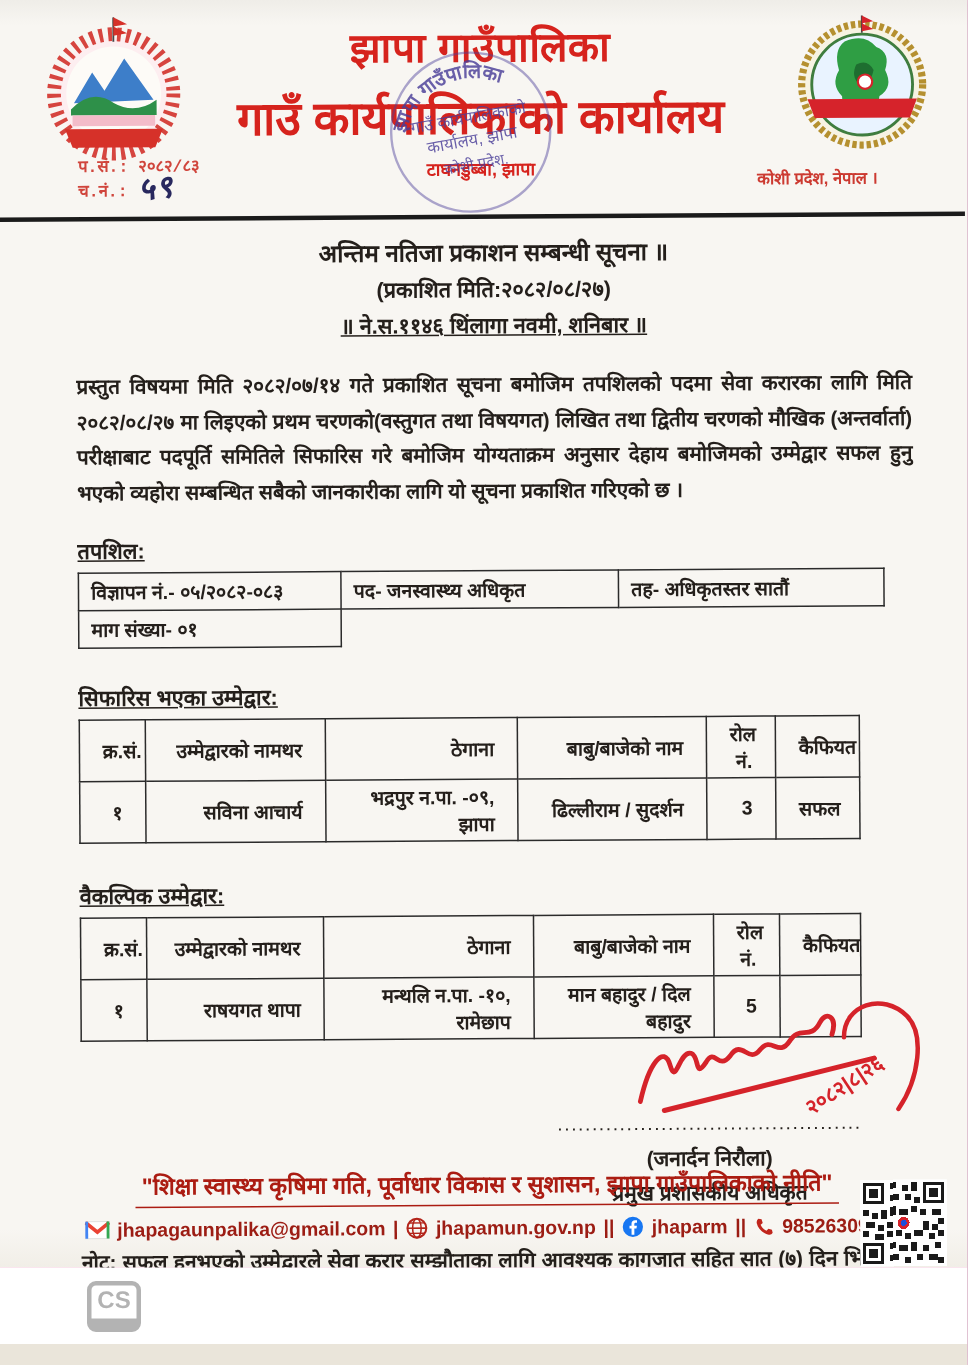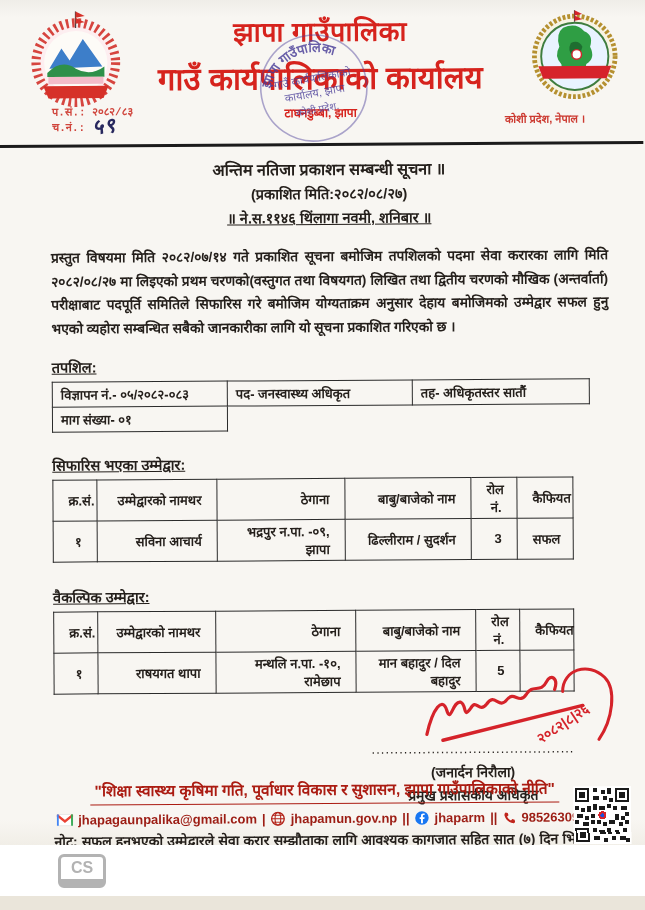--- a/index.html
+++ b/index.html
@@ -68,21 +68,21 @@
             border-bottom:1.5px solid #ab1c12; padding:0 4px 3px; }
   .contact { margin-top:7px; display:flex; justify-content:center; align-items:center; gap:5px;
              font-size:13px; font-weight:bold; color:#9c1d14; }
   .contact .sep { color:#9c1d14; }
   .icon { display:inline-block; vertical-align:middle; }
   .qr { position:absolute; right:16px; top:10px; width:58px; height:58px; }
 
   
   .cs-bar { position:absolute; left:0; top:845px; width:645px; height:51px; background:#ffffff;
             display:flex; align-items:center; padding-left:58px; gap:15px; }
-  .cs-badge { width:48px; height:34px; border:3px solid #b3b3b3; border-bottom-width:9px; border-radius:6px;
+  .cs-badge { width:36px; height:34px; border:3px solid #b3b3b3; border-bottom-width:9px; border-radius:6px;
               color:#b3b3b3; font-weight:bold; font-size:16px; display:flex; align-items:center;
               justify-content:center; }
   .cs-text { color:#bcbcbc; font-size:22px; }
   .bottom-strip { position:absolute; left:0; bottom:0; width:645px; height:14px; background:#eae5da; }
 </style>
 </head>
 <body>
 
 <div class="page">
   <div class="scan-area">

